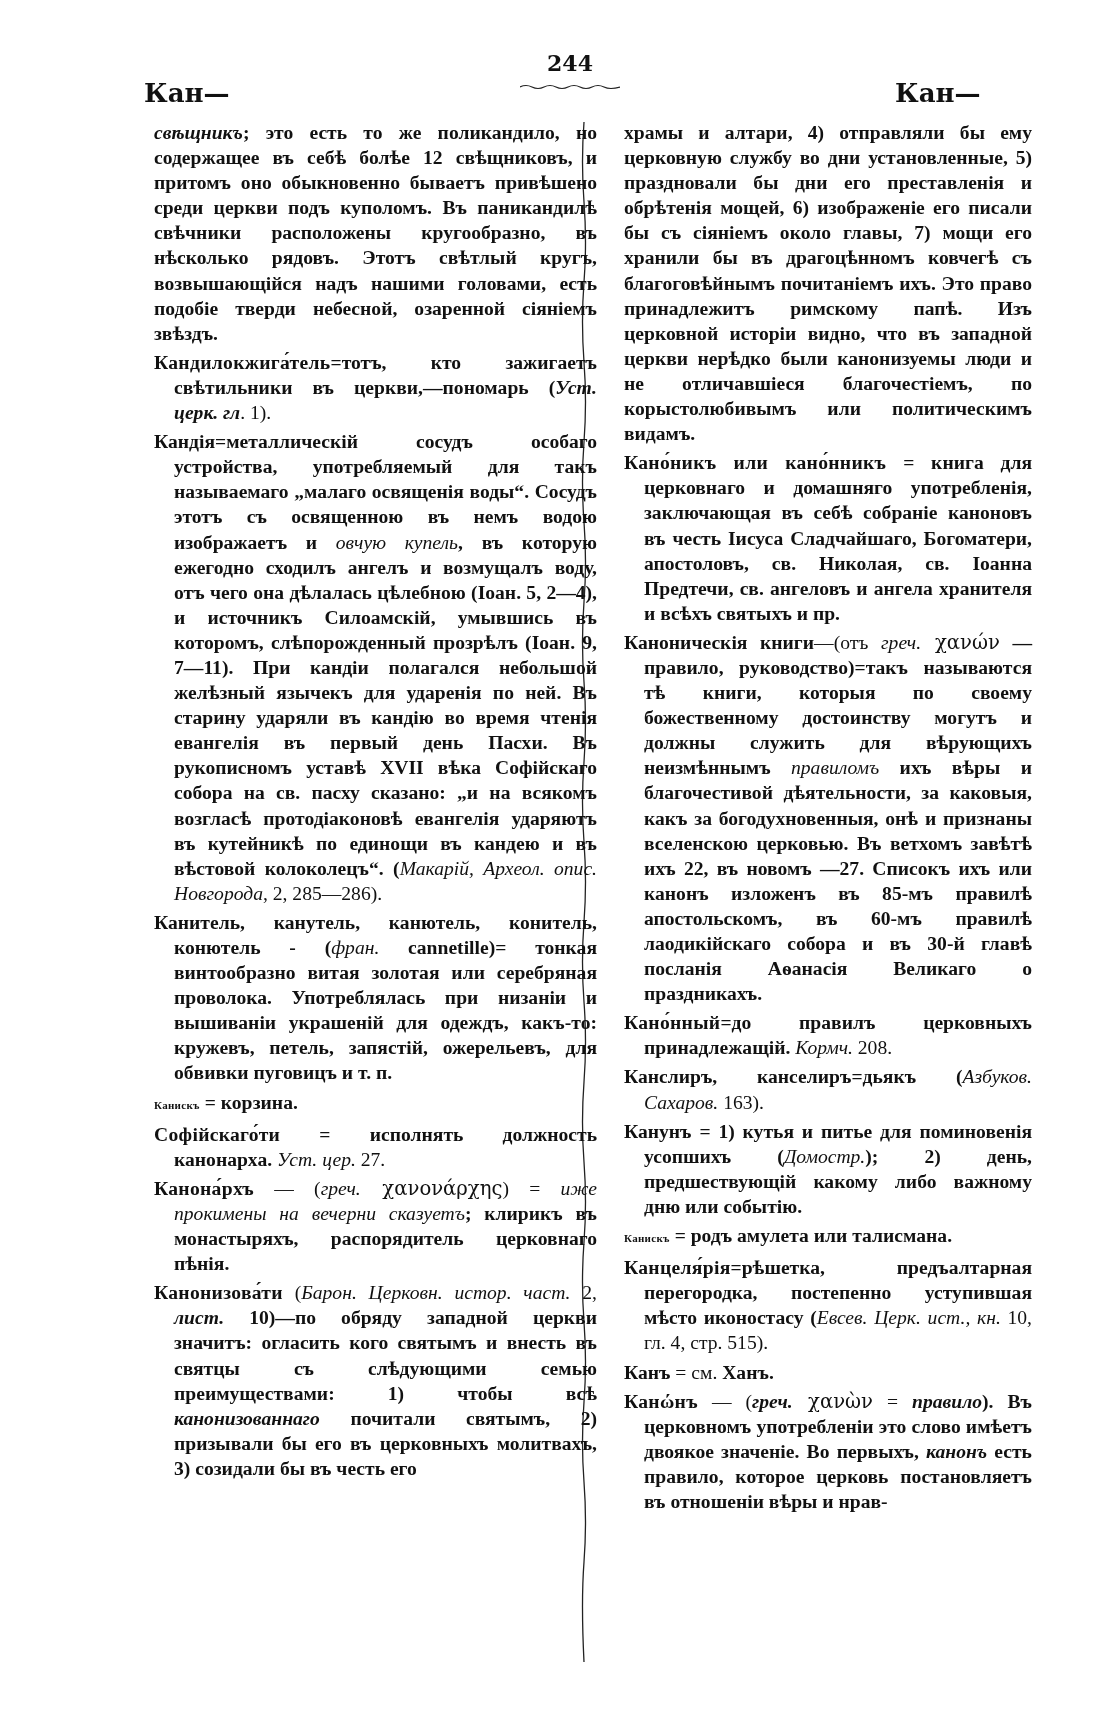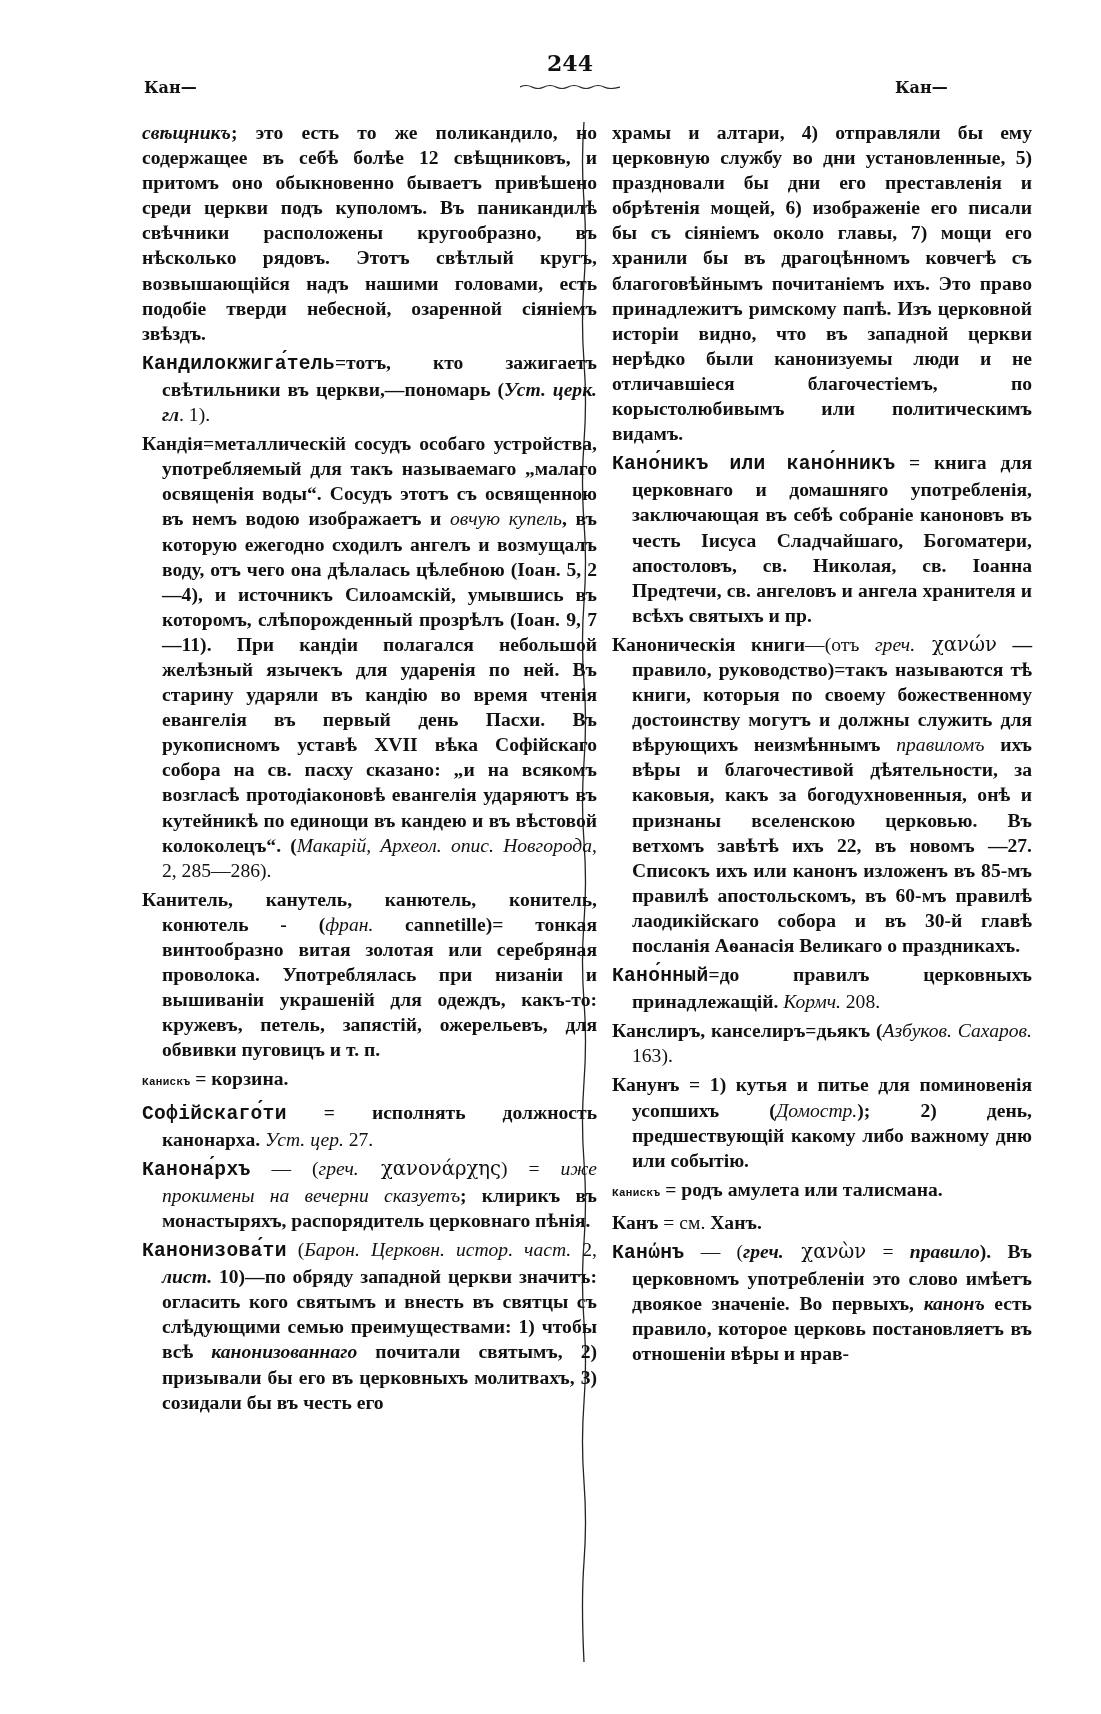--- a/index.html
+++ b/index.html
@@ -4,45 +4,45 @@
 <style>
   html, body { margin: 0; padding: 0; background: #ffffff; }
   body {
     width: 1101px; height: 1714px; position: relative; overflow: hidden;
     font-family: "Liberation Serif", "DejaVu Serif", serif;
     color: #111111;
   }
   .page { position: absolute; left: 0; top: 0; width: 1101px; height: 1714px; }
   .running-head {
     position: absolute; top: 78px;
-    font-family: "DejaVu Serif", serif; font-weight: bold; font-size: 16px;
+    font-family: "DejaVu Serif", serif; font-weight: bold; font-size: 26px;
   }
   .rh-left { left: 144px; }
   .rh-right { left: 895px; }
   .page-number {
     position: absolute; top: 50px; left: 530px; width: 80px; text-align: center;
     font-family: "DejaVu Serif", serif; font-weight: bold; font-size: 22px;
   }
   .page-number-rule {
     position: absolute; top: 84px; left: 520px; width: 100px; height: 6px;
   }
   .column {
     position: absolute; top: 120px;
     font-size: 19.6px; line-height: 25.1px; font-weight: bold;
     text-align: justify;
   }
   .col-left { left: 142px; width: 455px; }
   .col-right { left: 612px; width: 420px; }
   .column-divider {
     position: absolute; top: 122px; left: 580px; width: 8px; height: 1540px;
   }
-  .entry { margin: 0 0 4px 0; padding-left: 20px; text-indent: -20px; }
+  .entry { margin: 0 0 4px 12px; padding-left: 20px; text-indent: -20px; }
   .entry.cont { padding-left: 0; text-indent: 0; }
   .col-left .entry.cont, .col-right .entry.cont { padding-left: 0; }
-  .hw { font-family: Liberation Mono, monospace; font-weight: bold; letter-spacing: 0.3px; }
+  .hw { font-family: Liberation Serif, serif; font-weight: bold; letter-spacing: 0.3px; }
   .hw-small { font-size: 11px; }
   .it { font-style: italic; font-weight: bold; }
   .it-light { font-style: italic; font-weight: normal; }
   .light { font-weight: normal; }
   .greek { font-family: "DejaVu Serif", serif; font-weight: normal; font-style: normal; }
 </style>
 </head>
 <body>
 
 <div class="page">
@@ -86,19 +86,20 @@
 
     <p class="entry"><span class="hw">Кано́нный</span><span>=до правилъ церковныхъ принадлежащiй. </span><span class="it-light">Кормч.</span><span class="light"> 208.</span></p>
 
     <p class="entry"><span>Канслиръ, канселиръ</span><span>=дьякъ (</span><span class="it-light">Азбуков. Сахаров.</span><span class="light"> 163).</span></p>
 
     <p class="entry"><span>Канунъ</span><span> = 1) кутья и питье для поминовенiя усопшихъ (</span><span class="it-light">Домостр.</span><span>); 2) день, предшествующiй какому либо важному дню или событiю.</span></p>
 
     <p class="entry"><span class="hw hw-small">Канискъ</span><span> = родъ амулета или талисмана.</span></p>
 
 
+    <p class="entry"><span class="hw">Канцеля́рiя</span><span>=рѣшетка, предъалтарная перегородка, постепенно уступившая мѣсто иконостасу (</span><span class="it-light">Евсев. Церк. ист., кн.</span><span class="light"> 10, гл. 4, стр. 515).</span></p>
 
     <p class="entry"><span>Канъ</span><span class="light"> = см. </span><span>Ханъ</span><span>.</span></p>
 
 
     <p class="entry"><span class="hw">Канώнъ</span><span class="light"> — (</span><span class="it">греч.</span><span class="greek"> χανὼν</span><span class="light"> = </span><span class="it">правило</span><span>). Въ церковномъ употребленiи это слово имѣетъ двоякое значенiе. Во первыхъ, </span><span class="it">канонъ</span><span> есть правило, которое церковь постановляетъ въ отношенiи вѣры и нрав-</span></p>
   </div>
 </div>
 
 </body></html>

